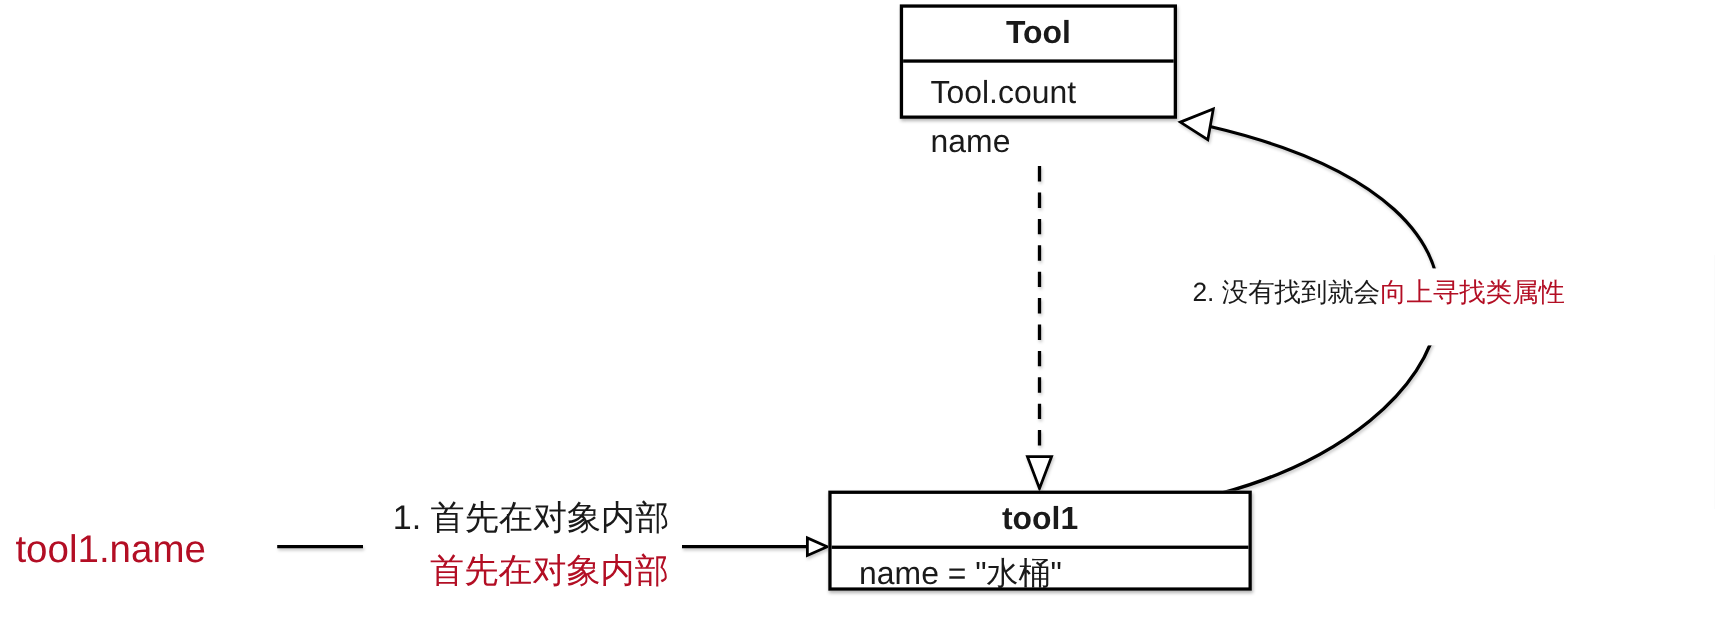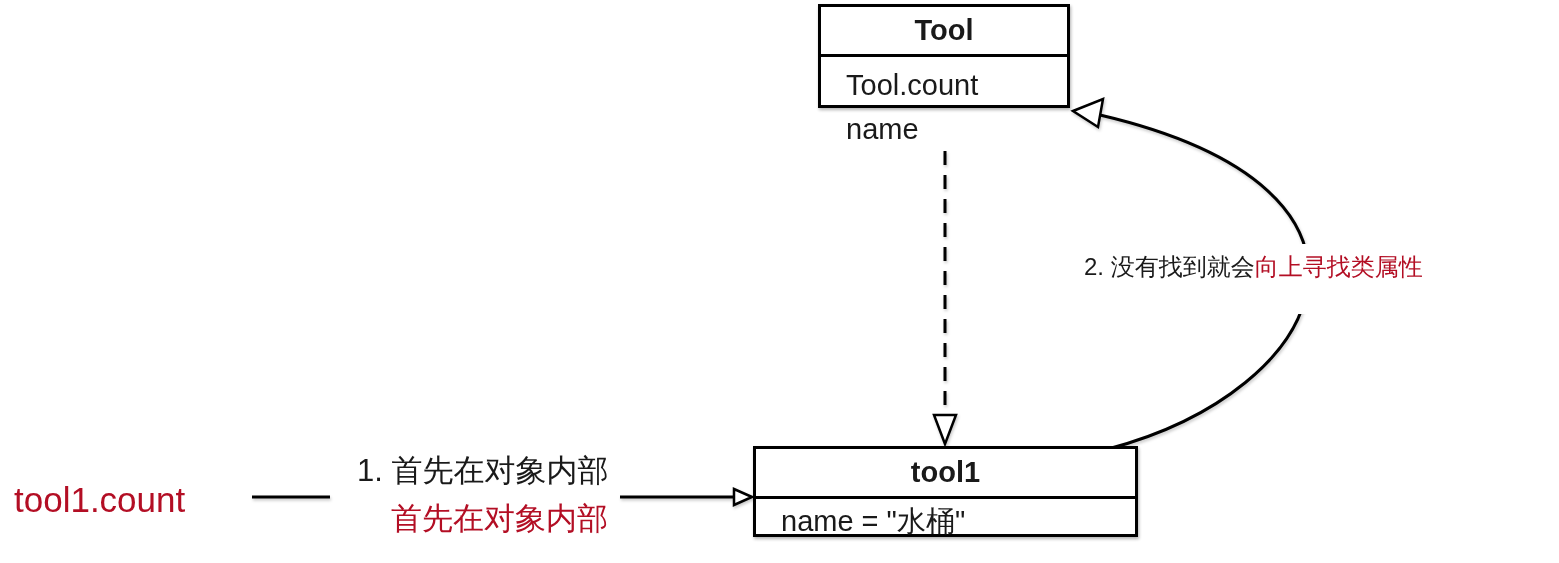--- a/index.html
+++ b/index.html
@@ -118,21 +118,21 @@
     </div>
   </div>
 
   <div class="uml-box" id="instance-box">
     <div class="uml-header">tool1</div>
     <div class="uml-body">
       <div class="uml-attr">name = "水桶"</div>
     </div>
   </div>
 
-  <div class="expr">tool1.count</div>
+  <div class="expr">tool1.name</div>
 
   <div class="step1">
     <span class="l1">1. 首先在对象内部</span>
     <span class="l2">首先在对象内部</span>
   </div>
 
   <div class="step2">
     <span class="black">2. 没有找到就会</span><span class="red">向上寻找类属性</span>
   </div>
 

